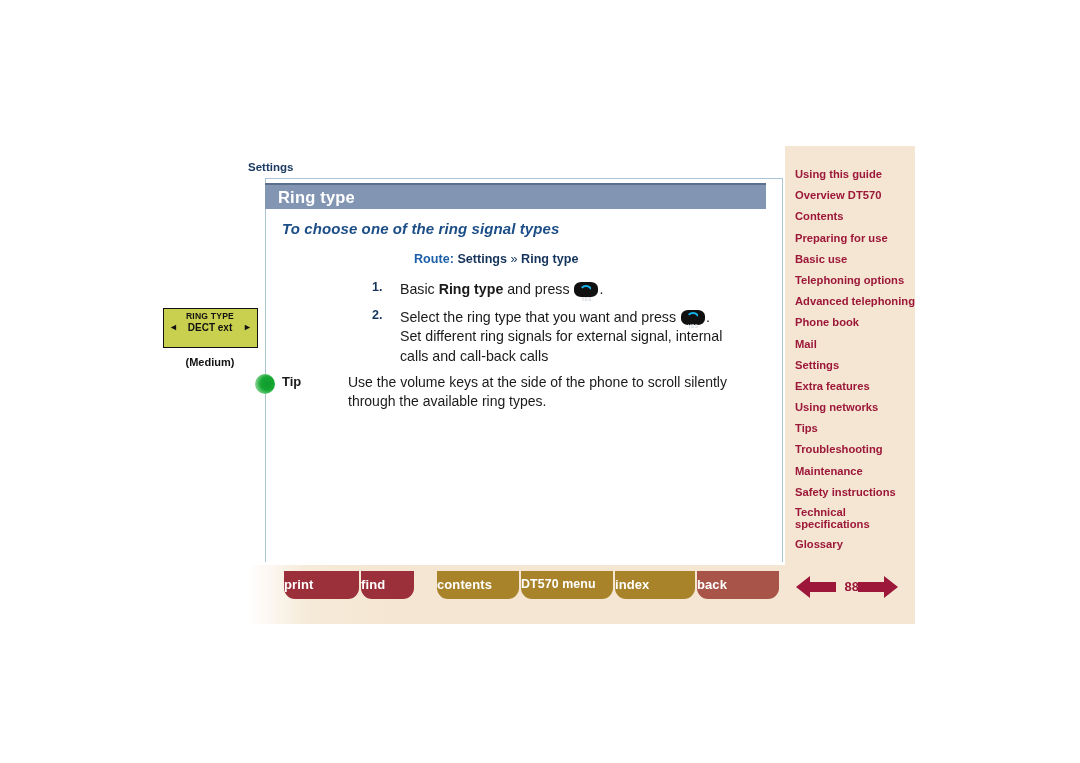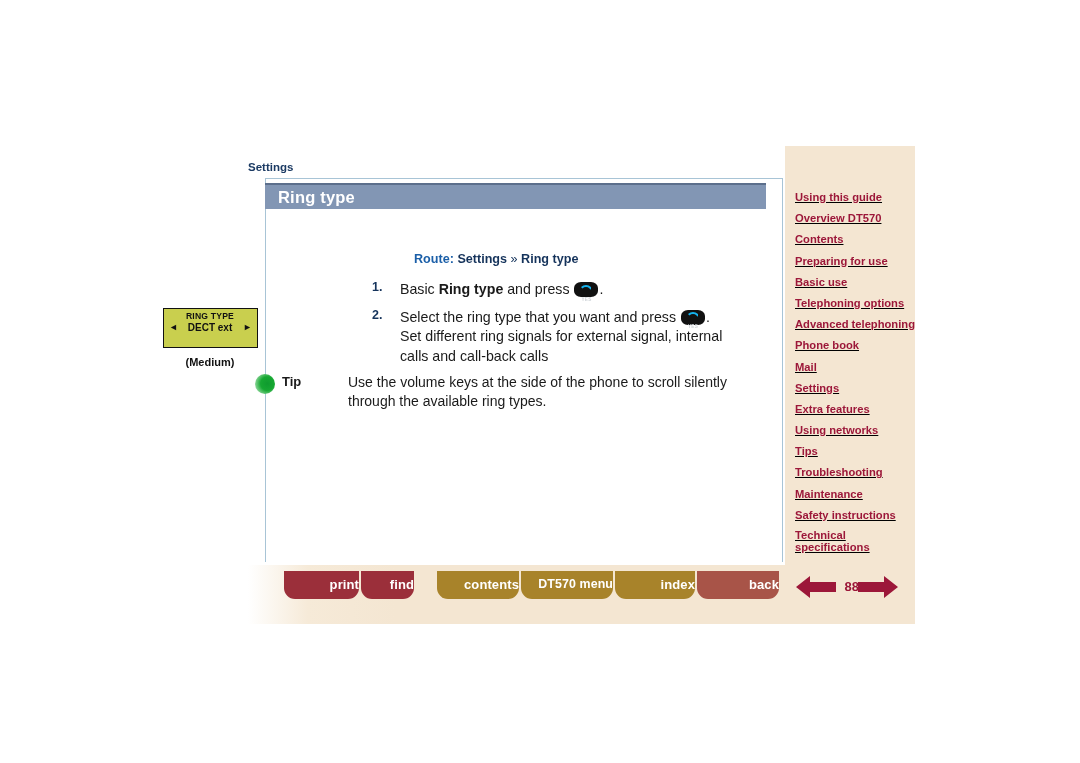--- a/index.html
+++ b/index.html
@@ -35,38 +35,37 @@
     position: absolute;
     left: 537px;
     top: 0;
     width: 130px;
     height: 478px;
     background: #f4e6d2;
   }
   .sidebar-inner {
     position: absolute;
     left: 10px;
-    top: 45px;
+    top: 22px;
     width: 120px;
-    text-decoration: underline;
   }
   .nav-item {
     color: #9c1739;
     font-size: 11.2px;
     font-weight: bold;
     line-height: 13px;
     margin-bottom: 8.2px;
     letter-spacing: 0.0px;
     cursor: pointer;
     white-space: nowrap;
   }
   .nav-item.two-line {
     white-space: normal;
     line-height: 11.5px;
-    margin-bottom: 19px;
+    margin-bottom: 8px;
   }
 
   
   .breadcrumb {
     position: absolute;
     left: 0px;
     top: 15px;
     font-size: 11.5px;
     font-weight: bold;
     color: #1b3a63;
@@ -284,21 +283,21 @@
     height: 28px;
   }
   .navbtn {
     position: absolute;
     top: 0;
     height: 28px;
     border-radius: 0 0 11px 11px;
     color: #ffffff;
     font-size: 13px;
     font-weight: bold;
-    text-align: right;
+    text-align: left;
     line-height: 27px;
     cursor: pointer;
     letter-spacing: 0.1px;
   }
   .b-print   { left: 0px;   width: 75px;  background: #9b2f3a; }
   .b-find    { left: 77px;  width: 53px;  background: #9b2f3a; }
   .b-contents{ left: 153px; width: 82px;  background: #a8832a; }
   .b-dtmenu  { left: 237px; width: 92px;  background: #a8832a; font-size: 12.4px; }
   .b-index   { left: 331px; width: 80px;  background: #a8832a; }
   .b-back    { left: 413px; width: 82px;  background: #a85448; }
@@ -361,20 +360,21 @@
         <div class="nav-item">Glossary</div>
       </div>
     </div>
 
     <div class="content"></div>
 
     <div class="title-bar">
       <span>Ring type</span>
     </div>
 
+    <div class="subheading">To choose one of the ring signal types</div>
 
     <div class="route">
       <span class="route-label">Route:</span>
       <span>Settings</span>
       <span class="route-sep">»</span>
       <span>Ring type</span>
     </div>
 
     <div class="steps">
 

